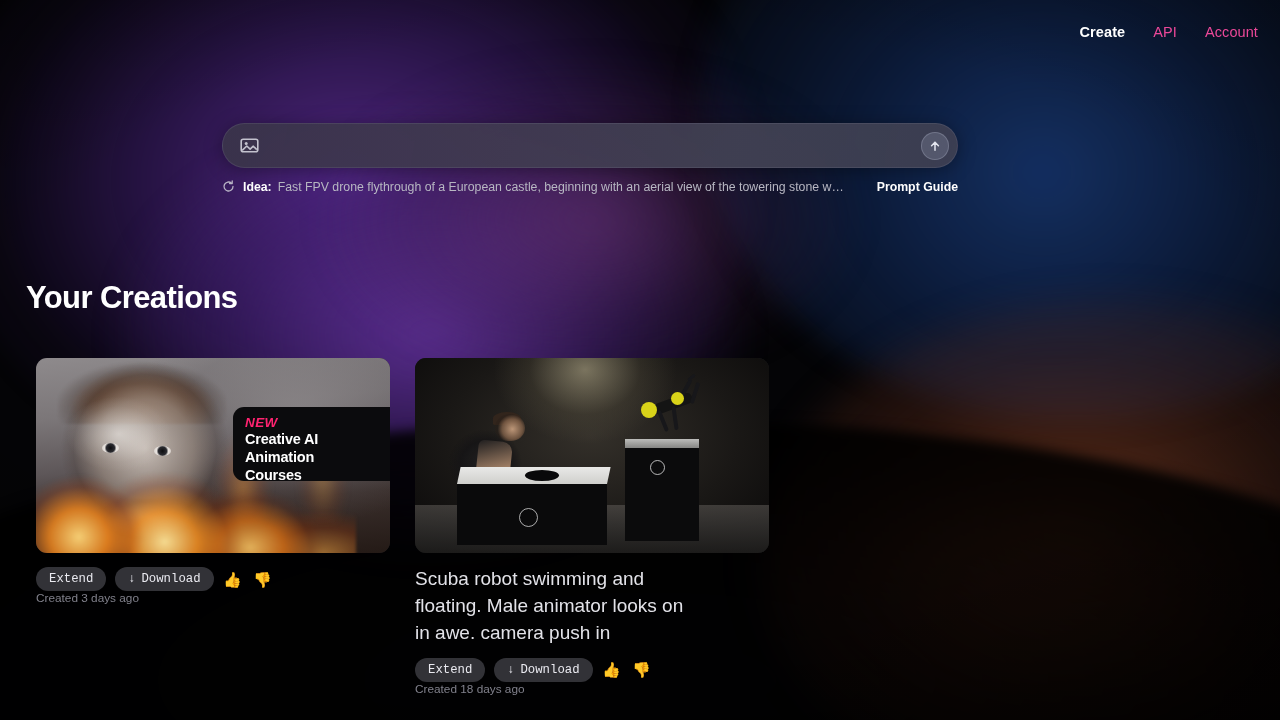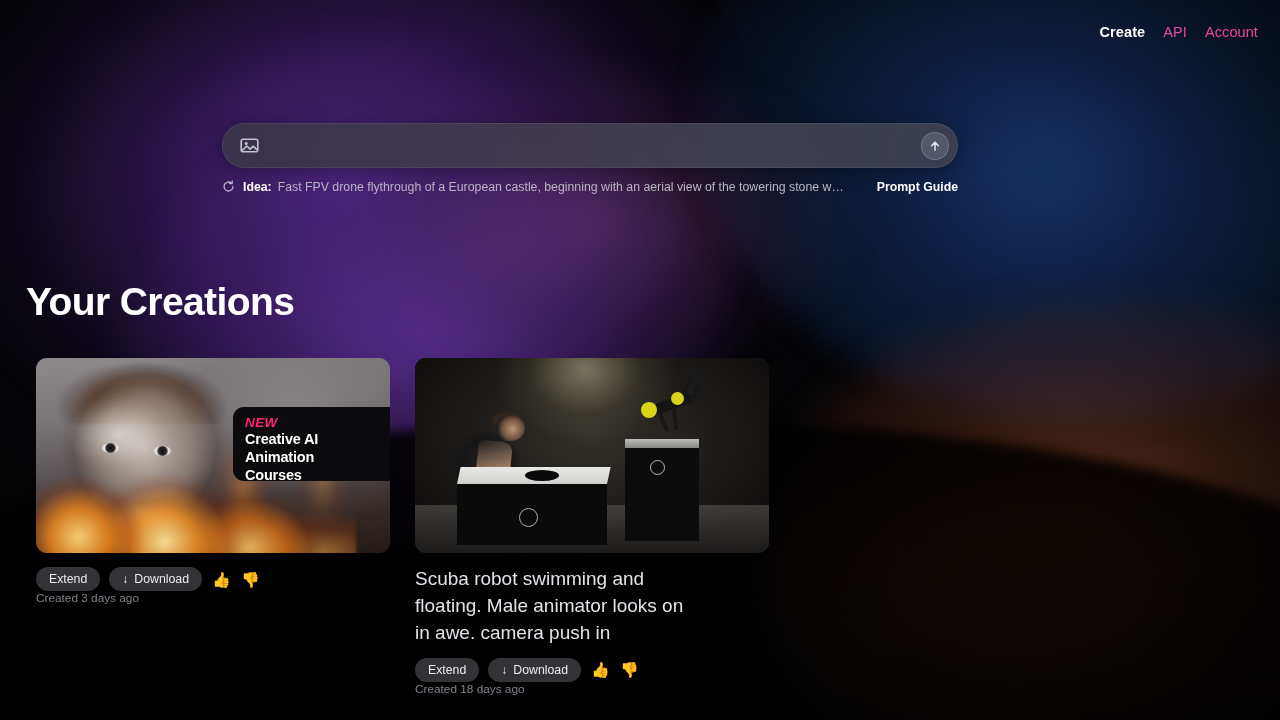--- a/index.html
+++ b/index.html
@@ -45,21 +45,21 @@
     filter:blur(6px);
   }
   #vig { position:absolute; inset:0; z-index:1; pointer-events:none;
     background:
       radial-gradient(ellipse 120% 95% at 50% 42%, rgba(0,0,0,0) 40%, rgba(0,0,0,0.45) 78%, rgba(0,0,0,0.82) 100%);
   }
 
   #page { position:absolute; inset:0; z-index:2; }
 
   
-  .nav { position:absolute; top:24px; right:22px; display:flex; align-items:center; gap:18px; }
+  .nav { position:absolute; top:24px; right:22px; display:flex; align-items:center; gap:28px; }
   .nav a { font-size:14.5px; text-decoration:none; letter-spacing:0.1px; }
   .nav .active { color:#ffffff; font-weight:700; }
   .nav .dim { color:#ec4899; font-weight:400; }
 
   
   .search-wrap { position:absolute; left:222px; top:123px; width:736px; }
   .searchbar {
     position:relative; height:45px; border-radius:23px;
     background:linear-gradient(100deg, rgba(58,52,74,0.92) 0%, rgba(64,58,80,0.93) 35%, rgba(66,66,84,0.93) 70%, rgba(62,64,82,0.92) 100%);
     border:1px solid rgba(150,150,175,0.16);
@@ -89,21 +89,21 @@
     font-size:12.3px; white-space:nowrap;
   }
   .refresh-icon { width:13px; height:13px; flex:0 0 auto; margin-right:8px; opacity:.85; }
   .idea-label { color:#ffffff; font-weight:700; margin-right:6px; }
   .idea-text { color:#b9b9c4; font-weight:400; overflow:hidden; text-overflow:ellipsis; }
   .prompt-guide { color:#ffffff; font-weight:700; margin-left:9px; cursor:pointer; text-decoration:none;padding-left:24px; }
 
   
   .section-title {
     position:absolute; left:26px; top:280px;
-    font-size:39px; font-weight:700; letter-spacing:-0.6px; color:#ffffff;
+    font-size:31px; font-weight:700; letter-spacing:-0.6px; color:#ffffff;
   }
 
   
   .cards { position:absolute; left:36px; top:358px; display:flex; gap:25px; align-items:flex-start; }
   .card { width:354px; }
   .thumb {
     width:354px; height:195px; border-radius:11px; overflow:hidden;
     position:relative; background:#1a1a1e;
   }
   
@@ -191,21 +191,21 @@
   .rb-l2 { left:66px; top:6px; width:4px; height:22px; transform:rotate(18deg); }
   .rb-l3 { left:34px; top:34px; width:4px; height:22px; transform:rotate(-22deg); }
   .rb-l4 { left:46px; top:30px; width:4px; height:24px; transform:rotate(-8deg); }
   .rb-f1 { left:60px; top:0px; width:9px; height:3px; transform:rotate(-40deg); }
 
   .caption { margin-top:13px; font-size:19px; line-height:1.42; color:#e2e2e8; max-width:272px; }
   .btnrow { display:flex; align-items:center; gap:9px; margin-top:11px; }
   .pill {
     background:rgba(54,54,60,0.92); color:#eaeaf0;
     border:none; border-radius:15px; height:24px; padding:0 13px;
-    font-family:Liberation Sans, sans-serif; font-size:12.3px; font-weight:400;
+    font-family:Liberation Mono, monospace; font-size:12.3px; font-weight:400;
     display:flex; align-items:center; gap:6px; cursor:pointer; white-space:nowrap;
   }
   .pill .dl { font-size:12px; }
   .thumbbtn { background:none; border:none; cursor:pointer; color:#9b9ba4; font-size:15px; line-height:1; padding:0 1px; }
   .created { margin-top:0; font-size:11.8px; color:#81818c; }
   .card1 .btnrow { margin-top:14px; }
 </style>
 </head>
 <body>
 

